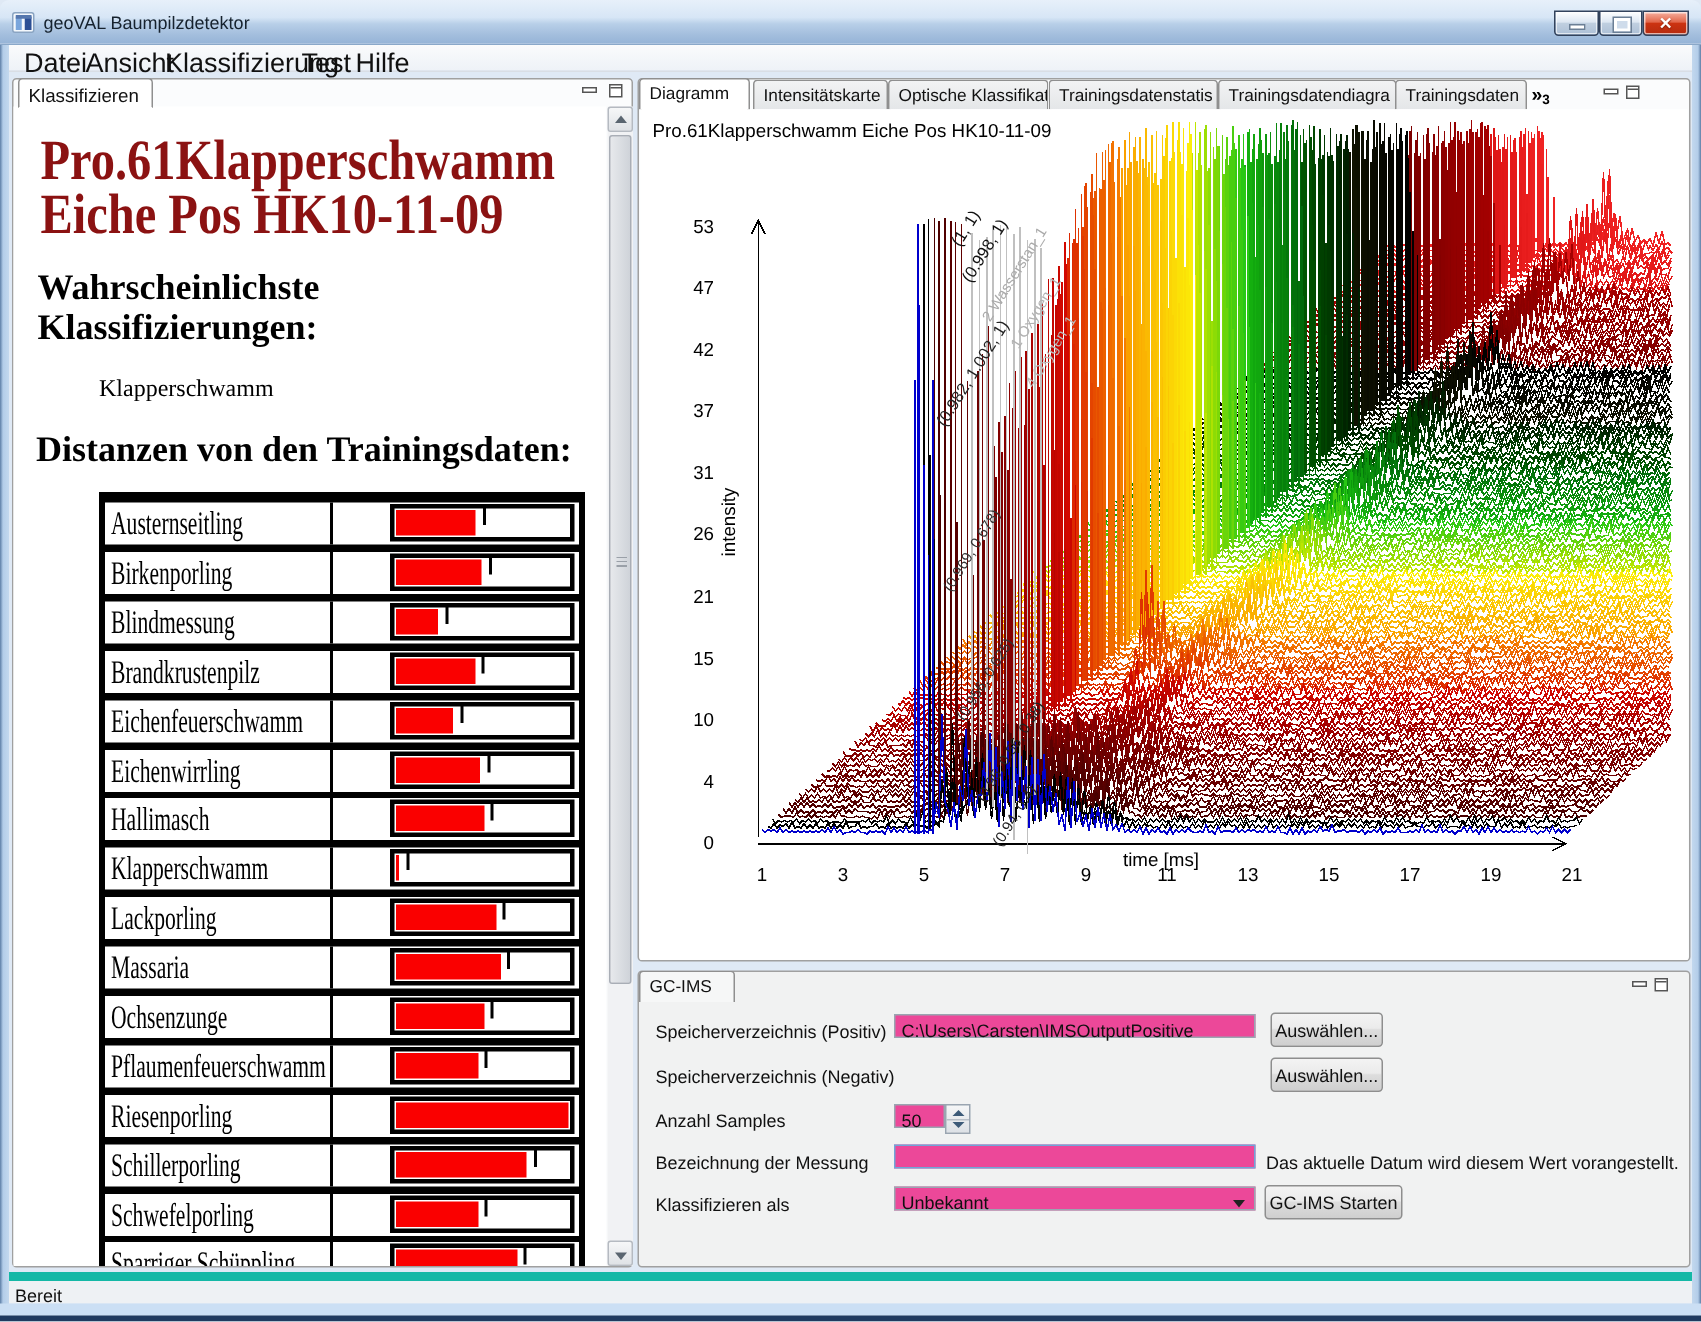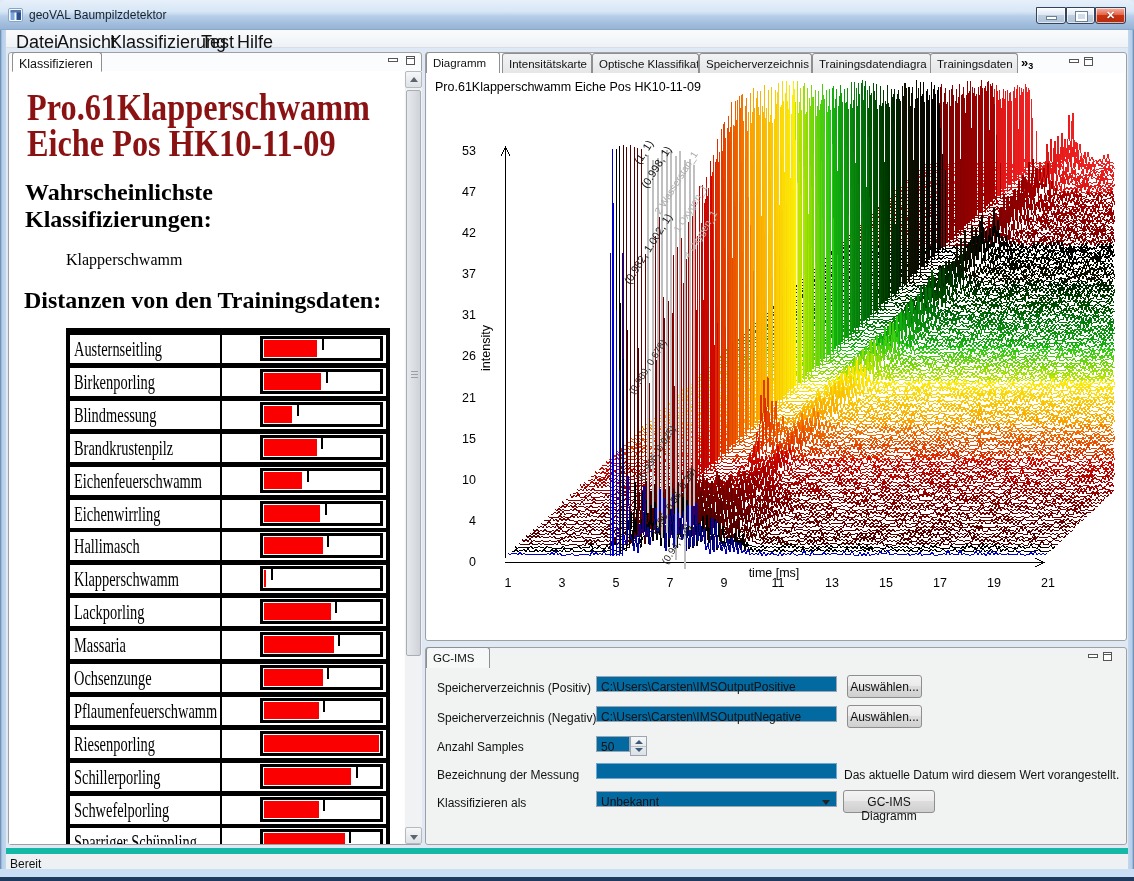--- a/index.html
+++ b/index.html
@@ -57,21 +57,21 @@
 #lthumb{position:absolute;left:1px;top:19px;width:15px;height:566px;background:linear-gradient(90deg,#e7e9ec,#cfd3d9);border:1px solid #a9aeb6;border-radius:2px}
 #lgrip{position:absolute;left:4px;top:280px;width:7px;height:8px;
  background:repeating-linear-gradient(180deg,#9aa0a8 0,#9aa0a8 1px,transparent 1px,transparent 3px)}
 
 #rpanel{left:425px;top:52px;width:702px;height:589px;background:#fbfcfd}
 #rcontent{position:absolute;left:427px;top:73px;width:698px;height:567px;background:#fff}
 
 #bpanel{left:425px;top:647px;width:702px;height:198px;background:#f1f2f2}
 #bcontent{position:absolute;left:426px;top:668px;width:700px;height:176px;background:#f1f2f2;border-radius:0 0 3px 3px}
 .flabel{position:absolute;left:11px;font-size:12px;color:#111}
-.ftext{position:absolute;left:170px;width:241px;height:16px;background:#0369a1;border:1px solid #9aa5b1;font-size:12px;color:#111;padding:3px 0 0 4px}
+.ftext{position:absolute;left:170px;width:241px;height:16px;background:#ec4899;border:1px solid #9aa5b1;font-size:12px;color:#111;padding:3px 0 0 4px}
 .fbtn{position:absolute;left:421px;width:75px;height:23px;background:linear-gradient(180deg,#f3f3f3,#ebebeb 45%,#dddddd 50%,#cfcfcf);border:1px solid #8e8e8e;border-radius:3px;font-size:12px;color:#111;text-align:center;padding-top:4px}
 </style></head>
 <body>
 <div id="win">
   <div id="titlebar"></div>
   <svg id="wicon" viewBox="0 0 16 16">
       <rect x="0.5" y="1.5" width="14" height="13" rx="1.5" fill="#f4f8fc" stroke="#8aa4c2"></rect>
       <rect x="2.5" y="4" width="4" height="9" fill="#7aa6dc"></rect>
       <rect x="8.5" y="4" width="4.5" height="9" fill="#2c4f94"></rect>
       <rect x="2.5" y="3" width="10.5" height="2.5" fill="#5577ae"></rect>
@@ -228,21 +228,21 @@
       </div>
     <div id="lthumb">
         <div id="lgrip"></div>
       </div>
   </div>
 
   <div class="panel" id="rpanel"></div>
   <div class="tab active" style="left:426px;top:52px;width:74px">Diagramm</div>
   <div class="tab" style="left:502px;top:53px;width:90px">Intensitätskarte</div>
   <div class="tab" style="left:592px;top:53px;width:107px">Optische Klassifikat</div>
-  <div class="tab" style="left:699px;top:53px;width:113px">Speicherverzeichnis</div>
+  <div class="tab" style="left:699px;top:53px;width:113px">Trainingsdatenstatis</div>
   <div class="tab" style="left:812px;top:53px;width:119px">Trainingsdatendiagra</div>
   <div class="tab" style="left:930px;top:53px;width:88px">Trainingsdaten</div>
   <div style="position:absolute;left:1021px;top:55px;font-size:13px;font-weight:bold">»<span style="font-size:9px;vertical-align:-2px">3</span></div>
   <div class="dockbar" style="left:1069px;top:59px"></div>
   <div class="dockbox" style="left:1084px;top:57px"></div>
   <div id="rcontent"></div>
 <svg id="chart" width="698" height="567" viewBox="0 0 698 567" shape-rendering="crispEdges" style="position:absolute;left:427px;top:73px;background:#fff">
 <g stroke="#000" stroke-width="1" fill="none">
 <path d="M78.5 485V75"></path>
         <path d="M74 83l4.5-9 4.5 9" fill="none"></path>
@@ -416,37 +416,36 @@
   <div class="panel" id="bpanel" style="background:#f1f2f2"></div>
   <div class="tab active" style="left:426px;top:647px;width:64px;background:#f6f7f7">GC-IMS</div>
   <div class="tab" style="left:493px;top:680px;width:54px">Quelle</div>
   <div class="dockbar" style="left:1088px;top:654px"></div>
   <div class="dockbox" style="left:1103px;top:652px"></div>
   <div id="bcontent">
     <div class="flabel" style="top:13px">Speicherverzeichnis (Positiv)</div>
     <div class="ftext" style="top:8px">C:\Users\Carsten\IMSOutputPositive</div>
     <div class="fbtn" style="top:7px">Auswählen...</div>
     <div class="flabel" style="top:43px">Speicherverzeichnis (Negativ)</div>
-    <div class="ftext" style="top:38px">C:\Users\Carsten\IMSOutputNegative</div>
     <div class="fbtn" style="top:37px">Auswählen...</div>
     <div class="flabel" style="top:72px">Anzahl Samples</div>
     <div class="ftext" style="top:68px;width:34px">50</div>
     <div style="position:absolute;left:204px;top:68px;width:17px;height:20px;border:1px solid #9aa5b1;background:linear-gradient(180deg,#f5f6f7,#dde1e6)">
       <div style="position:absolute;left:4px;top:3px;width:0;height:0;border-left:4px solid transparent;border-right:4px solid transparent;border-bottom:4px solid #3c5a78"></div>
       <div style="position:absolute;left:4px;top:11px;width:0;height:0;border-left:4px solid transparent;border-right:4px solid transparent;border-top:4px solid #3c5a78"></div>
       <div style="position:absolute;left:0;top:9px;width:100%;height:1px;background:#b8bfc8"></div>
     </div>
     <div class="flabel" style="top:100px">Bezeichnung der Messung</div>
     <div class="ftext" style="top:95px;border:1px solid #6fa6d8"></div>
     <div class="flabel" style="left:418px;top:100px">Das aktuelle Datum wird diesem Wert vorangestellt.</div>
     <div class="flabel" style="top:128px">Klassifizieren als</div>
     <div class="ftext" style="top:123px;width:241px">Unbekannt
       <div style="position:absolute;right:6px;top:8px;width:0;height:0;border-left:4px solid transparent;border-right:4px solid transparent;border-top:5px solid #222"></div>
     </div>
-    <div class="fbtn" style="left:417px;top:122px;width:92px">GC-IMS Diagramm</div>
+    <div class="fbtn" style="left:417px;top:122px;width:92px">GC-IMS Starten</div>
   </div>
 
   <div id="statusbar">
       <span>Bereit</span>
     </div>
   <div id="bborder1"></div>
     <div id="bborder2"></div>
 </div>
 
 </body></html>

